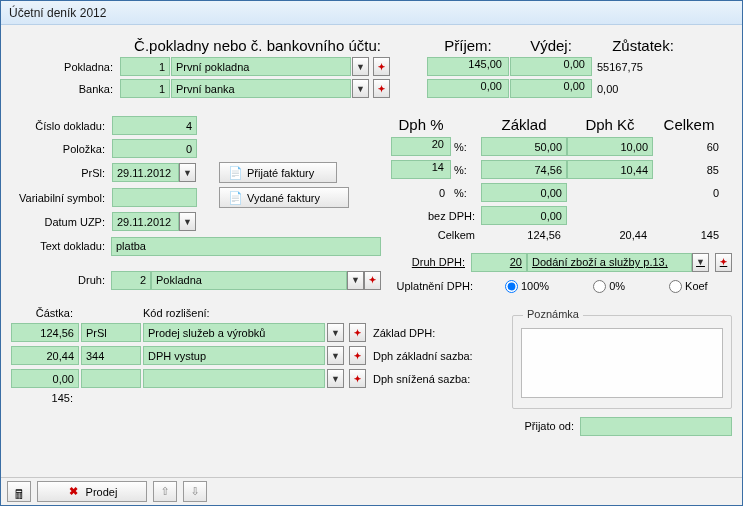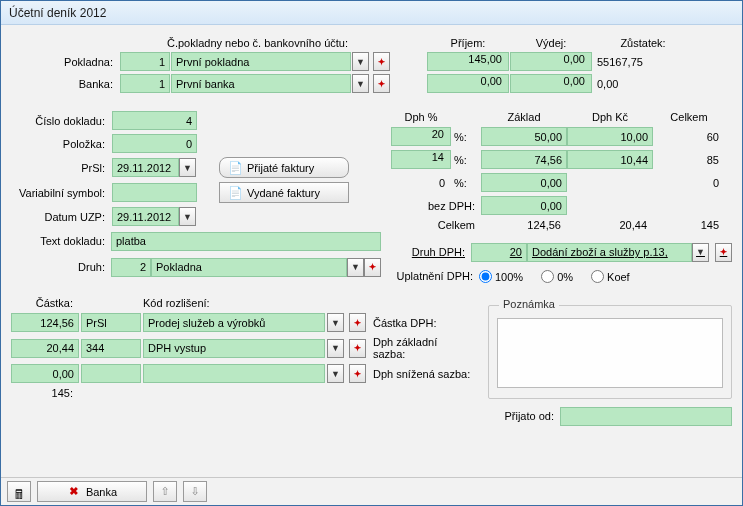--- a/index.html
+++ b/index.html
@@ -8,34 +8,34 @@
   .titlebar { height:24px; background:linear-gradient(#eaf3fb,#d7e8f8); border-bottom:1px solid #b8d0e8; display:flex; align-items:center; padding:0 8px; font-size:12px; color:#1a1a1a; }
   .client { flex:1; background:#f2f2f2; padding:6px 10px 0 10px; position:relative; overflow:hidden;}
   .row { display:flex; align-items:center; height:22px; margin-bottom:2px; }
   .lbl { color:#000; text-align:right; padding-right:6px; white-space:nowrap; }
   .gfield { background:#b9e8c3; border:1px solid #8fc9a0; height:19px; padding:0 4px; font:inherit; text-align:right; color:#000; }
   .gfield.left { text-align:left; }
   .val { text-align:left; color:#000; }
   .btn-dd, .btn-pick { height:19px; width:17px; background:linear-gradient(#fefefe,#e3e3e3); border:1px solid #888; display:inline-flex; align-items:center; justify-content:center; cursor:pointer; font-size:9px; color:#333;}
   .btn-pick { color:#c00; font-weight:bold; }
   .sqbtn { height:21px; background:linear-gradient(#fefefe,#e6e6e6); border:1px solid #9a9a9a; display:inline-flex; align-items:center; padding:0 8px; cursor:pointer; gap:5px; font:inherit;}
-  .radio-wrap label { display:inline-flex; align-items:flex-end; gap:3px; margin-right:18px; cursor:pointer;}
+  .radio-wrap label { display:inline-flex; align-items:center; gap:3px; margin-right:18px; cursor:pointer;}
   .gbox { position:relative; border:1px solid #c8c8c8; border-radius:2px; padding:12px 8px 8px 8px; margin-top:8px;}
   .gbox > .caption { position:absolute; top:-8px; left:10px; background:#f2f2f2; padding:0 4px; font-size:11px; color:#333;}
   textarea.note { resize:none; width:100%; height:70px; border:1px solid #bbb; background:#fefefe; font:inherit; }
   .footer { height:28px; border-top:1px solid #c8c8c8; display:flex; align-items:center; gap:6px; padding:3px 6px; background:#f2f2f2;}
   .footer .wide { flex:1; justify-content:center; height:21px;}
   .icon { display:inline-block; width:14px; height:14px; }
   .icon-x::before { content:"✖"; color:#c00; font-weight:bold;}
   .icon-ok::before { content:"✔"; color:#1a8f1a; font-weight:bold;}
   .icon-calc::before { content:"🖩"; font-size:13px;}
   .icon-doc::before { content:"📄"; font-size:12px;}
   .icon-up::before { content:"⇧"; color:#888;}
   .icon-down::before { content:"⇩"; color:#888;}
-  .hdr { font-size:11px; color:#000; text-align:center; }
+  .hdr { font-size:15px; color:#000; text-align:center; }
   .drop-combo{display:flex;}
   .cell-r{ text-align:right; padding-right:6px;}
   .cell-l{ text-align:left; padding-left:4px;}
 </style>
 </head>
 <body>
 
 <div class="window">
   <div class="titlebar">
     <span>Účetní deník 2012</span>
@@ -95,21 +95,21 @@
             <div></div>
 
           <div class="lbl">PrSl:</div>
           <div class="drop-combo">
             <input class="gfield left" style="width: 67px;" value="29.11.2012">
             <button class="btn-dd">
                 <span>▼</span>
               </button>
           </div>
           <div></div>
-          <button class="sqbtn" style="width:130px;border-radius:8px;">
+          <button class="sqbtn" style="width:118px;">
               <span class="icon icon-doc"></span>
               <span>Přijaté faktury</span>
             </button>
 
           <div class="lbl">Variabilní symbol:</div>
           <input class="gfield left" value="" style="">
           <div></div>
           <button class="sqbtn" style="width:130px;">
               <span class="icon icon-doc"></span>
               <span>Vydané faktury</span>
@@ -124,21 +124,21 @@
           </div>
           <div></div>
             <div></div>
         </div>
 
         <div class="row" style="margin-top:4px;">
           <div class="lbl" style="width:100px;">Text dokladu:</div>
           <input class="gfield left" style="flex: 1 1 0%;" value="platba">
         </div>
 
-        <div class="row" style="margin-top:4px;">
+        <div class="row" style="margin-top:12px;">
           <div class="lbl" style="width:100px;">Druh:</div>
           <input class="gfield" style="width: 40px;" value="2">
           <input class="gfield left" style="flex: 1 1 0%;" value="Pokladna">
           <button class="btn-dd">
               <span>▼</span>
             </button>
           <button class="btn-pick">
               <span>✦</span>
             </button>
         </div>
@@ -187,21 +187,21 @@
           <input class="gfield left" style="flex: 1 1 0%;" value="Dodání zboží a služby p.13,">
           <button class="btn-dd">
               <span>▼</span>
             </button>
           <div style="width:6px;"></div>
           <button class="btn-pick">
               <span>✦</span>
             </button>
         </div>
 
-        <div class="row radio-wrap" style="margin-top:0;">
+        <div class="row radio-wrap" style="margin-top:0;gap:26px;">
           <div class="lbl" style="width:88px;">Uplatnění DPH:</div>
           <label>
               <input type="radio" name="upl" checked="" style="">
               <span>100%</span>
             </label>
           <label>
               <input type="radio" name="upl" style="">
               <span>0%</span>
             </label>
           <label>
@@ -225,21 +225,21 @@
 
           <input class="gfield" value="124,56" style="">
           <input class="gfield left" value="PrSl" style="">
           <input class="gfield left" value="Prodej služeb a výrobků" style="">
           <button class="btn-dd">
               <span>▼</span>
             </button>
           <button class="btn-pick">
               <span>✦</span>
             </button>
-          <div class="val">Částka DPH:</div>
+          <div class="val">Základ DPH:</div>
 
           <input class="gfield" value="20,44" style="">
           <input class="gfield left" value="344" style="">
           <input class="gfield left" value="DPH vystup" style="">
           <button class="btn-dd">
               <span>▼</span>
             </button>
           <button class="btn-pick">
               <span>✦</span>
             </button>
@@ -253,41 +253,41 @@
             </button>
           <button class="btn-pick">
               <span>✦</span>
             </button>
           <div class="val">Dph snížená sazba:</div>
 
           <div class="cell-r">145:</div>
         </div>
       </div>
 
-      <div style="width:244px;">
+      <div style="width:220px;">
         <div class="gbox">
           <span class="caption">Poznámka</span>
           <textarea class="note" style=""></textarea>
         </div>
         <div class="row" style="margin-top:6px;">
           <div class="lbl" style="width:72px;">Přijato od:</div>
           <input class="gfield left" style="flex: 1 1 0%;" value="">
         </div>
       </div>
     </div>
 
   </div>
 
   <div class="footer">
     <button class="sqbtn" style="width:24px;justify-content:center;padding:0;">
         <span class="icon icon-calc"></span>
       </button>
     <button class="sqbtn" style="width:110px;justify-content:center;">
         <span class="icon icon-x"></span>
-        <span>Banka</span>
+        <span>Prodej</span>
       </button>
     <button class="sqbtn" style="width:24px;justify-content:center;padding:0;">
         <span class="icon icon-up"></span>
       </button>
     <button class="sqbtn" style="width:24px;justify-content:center;padding:0;">
         <span class="icon icon-down"></span>
       </button>
   </div>
 </div>
 

